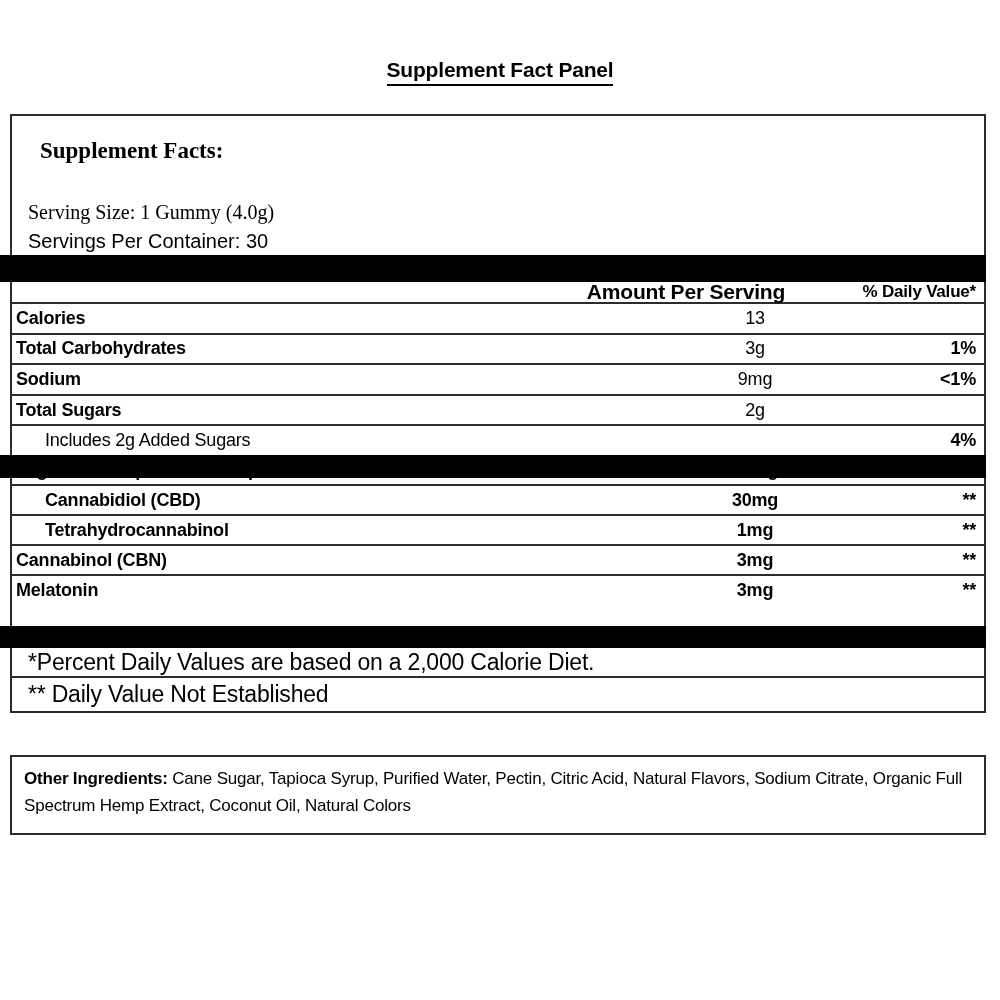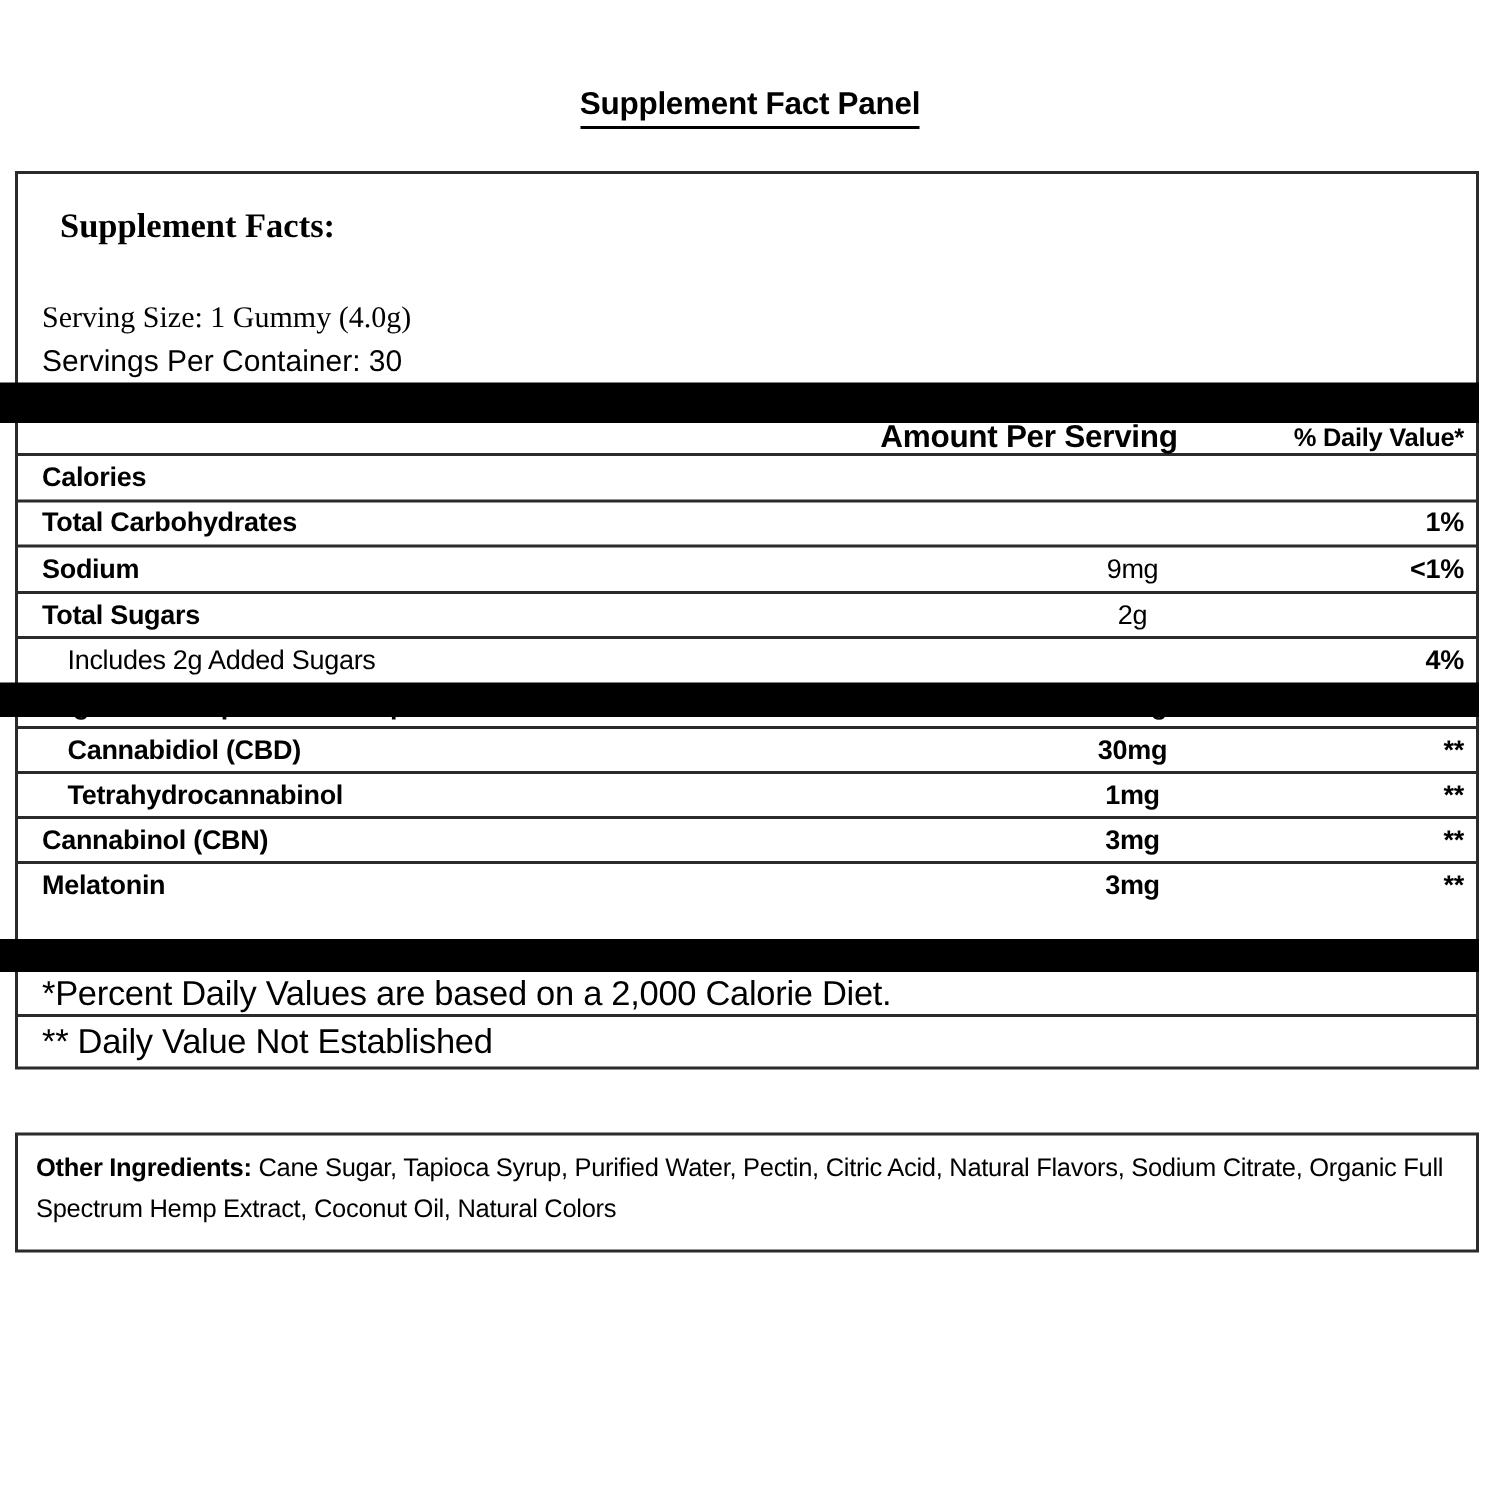--- a/index.html
+++ b/index.html
@@ -87,21 +87,21 @@
   .rows-nutrients { top: 304px; height: 151px; }
   .rows-actives   { top: 456px; height: 148px; }
   .t-row {
     position: relative;
     flex: 1;
     display: flex;
     align-items: center;
   }
   .t-row + .t-row { border-top: 2px solid #2b2b2b; }
   .t-name {
-    padding-left: 16px;
+    padding-left: 4px;
     font-size: 18px;
   }
   .t-name.indent { padding-left: 33px; }
   .t-amount {
     position: absolute;
     left: 543px; width: 400px;
     text-align: center;
     font-size: 18px;
   }
   .t-dv {
@@ -151,24 +151,26 @@
   <div class="bar bar1"></div>
 
   <div class="hdr-row">
     <div class="hdr-amount cond">Amount Per Serving</div>
     <div class="hdr-dv cond">% Daily Value*</div>
   </div>
 
   <div class="rows rows-nutrients">
     <div class="t-row">
       <span class="t-name cond bold">Calories</span>
+      <span class="t-amount cond">13</span>
       <span class="t-dv cond"></span>
     </div>
     <div class="t-row">
       <span class="t-name cond bold">Total Carbohydrates</span>
+      <span class="t-amount cond">3g</span>
       <span class="t-dv cond">1%</span>
     </div>
     <div class="t-row">
       <span class="t-name cond bold">Sodium</span>
       <span class="t-amount cond">9mg</span>
       <span class="t-dv cond">&lt;1%</span>
     </div>
     <div class="t-row">
       <span class="t-name cond bold">Total Sugars</span>
       <span class="t-amount cond">2g</span>

